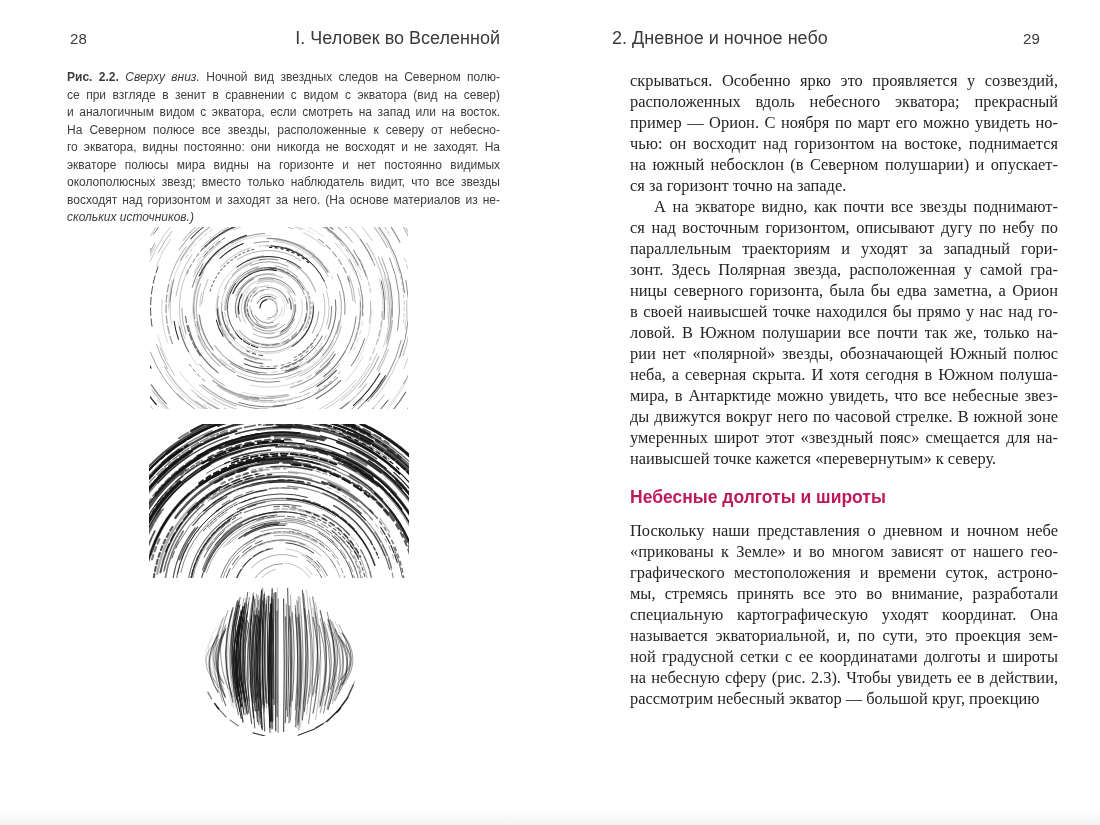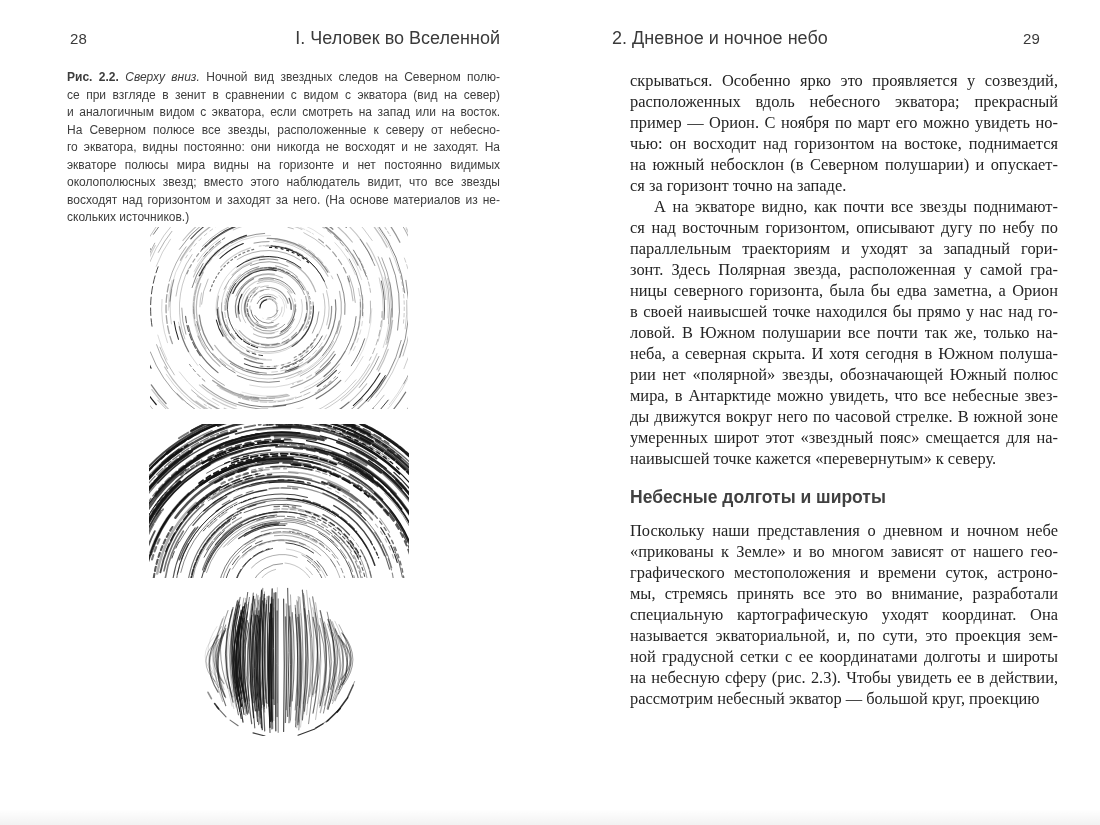--- a/index.html
+++ b/index.html
@@ -13,40 +13,40 @@
   .pagehead{position:absolute;display:flex;justify-content:space-between;align-items:baseline;}
   .pagehead.left{left:70px;top:28px;width:430px;}
   .pagehead.right{left:612px;top:28px;width:428px;}
   .pnum{font-size:15px;letter-spacing:.2px;color:#3a3a3a;}
   .rhead{font-size:18px;color:#3a3a3a;}
 
   
   .caption{position:absolute;left:67px;top:69px;width:433px;
            font-size:12px;line-height:17.5px;color:#3d3d3d;}
   .cap-line{text-align:justify;text-align-last:justify;}
-  .cap-line.last{text-align-last:left;}
+  .cap-line.last{text-align-last:left;font-style:italic;}
   .cap-bold{font-weight:700;}
   .cap-italic{font-style:italic;}
 
   
   .fig{position:absolute;display:block;}
   .fig path{fill:none;stroke:#141414;stroke-linecap:round;}
   .fig1{left:150px;top:227px;width:258px;height:182px;}
   .fig2{left:149px;top:424px;width:260px;height:154px;}
   .fig3{left:198px;top:584px;width:162px;height:152px;}
 
   
   .bodytext{position:absolute;left:612px;top:70px;width:428px;
             font-family:"Liberation Serif",serif;font-size:16.4px;line-height:21px;color:#242424;margin-left:18px;}
   .para{margin:0;}
   .b-line{text-align:justify;text-align-last:justify;}
   .b-line.last{text-align-last:left;}
   .para.indent .b-line:first-child{text-indent:24px;}
   .sect{font-family:"Liberation Sans",sans-serif;font-weight:700;font-size:17.5px;
-        line-height:24px;color:#404040;margin:16px 0 11px 0;}
+        line-height:24px;color:#be185d;margin:16px 0 11px 0;}
 </style>
 </head>
 <body>
 
 <div class="spread">
 
   <section>
     <header class="pagehead left">
       <span class="pnum">28</span>
       <span class="rhead">I. Человек во Вселенной</span>
@@ -57,21 +57,21 @@
         <span class="cap-bold">Рис. 2.2.</span>
         <span class="cap-italic">Сверху вниз.</span>
         <span>Ночной вид звездных следов на Северном полю-</span>
       </div>
       <div>
           <div class="cap-line">се при взгляде в зенит в сравнении с видом с экватора (вид на север)</div>
           <div class="cap-line">и аналогичным видом с экватора, если смотреть на запад или на восток.</div>
           <div class="cap-line">На Северном полюсе все звезды, расположенные к северу от небесно-</div>
           <div class="cap-line">го экватора, видны постоянно: они никогда не восходят и не заходят. На</div>
           <div class="cap-line">экваторе полюсы мира видны на горизонте и нет постоянно видимых</div>
-          <div class="cap-line">околополюсных звезд; вместо этого наблюдатель видит, что все звезды</div>
+          <div class="cap-line">околополюсных звезд; вместо только наблюдатель видит, что все звезды</div>
           <div class="cap-line">восходят над горизонтом и заходят за него. (На основе материалов из не-</div>
           <div class="cap-line last">скольких источников.)</div>
         </div>
     </div>
 
     <svg class="fig fig1" viewBox="0 0 258 182">
         <path d="M121.8 42.5A38.7 38.7 0 0 1 154.4 67.5" stroke-width="1.01" stroke-opacity="0.39"></path>
         <path d="M167.7 107.3A56.1 56.1 0 0 1 142.3 131.6" stroke-width="1.14" stroke-opacity="0.44" stroke-dasharray="2.4 2.8"></path>
         <path d="M123.3 95.4A15.3 15.3 0 0 1 104.8 88.5" stroke-width="0.72" stroke-opacity="0.68"></path>
         <path d="M98.8 89.3A21.0 21.0 0 0 1 106.7 63.3" stroke-width="0.85" stroke-opacity="0.68" stroke-dasharray="3.0 1.9"></path>
@@ -1057,22 +1057,22 @@
           <div class="b-line last">ся за горизонт точно на западе.</div>
         </div>
       <div class="para indent">
           <div class="b-line">А на экваторе видно, как почти все звезды поднимают-</div>
           <div class="b-line">ся над восточным горизонтом, описывают дугу по небу по</div>
           <div class="b-line">параллельным траекториям и уходят за западный гори-</div>
           <div class="b-line">зонт. Здесь Полярная звезда, расположенная у самой гра-</div>
           <div class="b-line">ницы северного горизонта, была бы едва заметна, а Орион</div>
           <div class="b-line">в своей наивысшей точке находился бы прямо у нас над го-</div>
           <div class="b-line">ловой. В Южном полушарии все почти так же, только на-</div>
+          <div class="b-line">рии нет «полярной» звезды, обозначающей Южный полюс</div>
           <div class="b-line">неба, а северная скрыта. И хотя сегодня в Южном полуша-</div>
-          <div class="b-line">рии нет «полярной» звезды, обозначающей Южный полюс</div>
           <div class="b-line">мира, в Антарктиде можно увидеть, что все небесные звез-</div>
           <div class="b-line">ды движутся вокруг него по часовой стрелке. В южной зоне</div>
           <div class="b-line">умеренных широт этот «звездный пояс» смещается для на-</div>
           <div class="b-line last">наивысшей точке кажется «перевернутым» к северу.</div>
         </div>
       <h2 class="sect">Небесные долготы и широты</h2>
       <div class="para">
           <div class="b-line">Поскольку наши представления о дневном и ночном небе</div>
           <div class="b-line">«прикованы к Земле» и во многом зависят от нашего гео-</div>
           <div class="b-line">графического местоположения и времени суток, астроно-</div>

